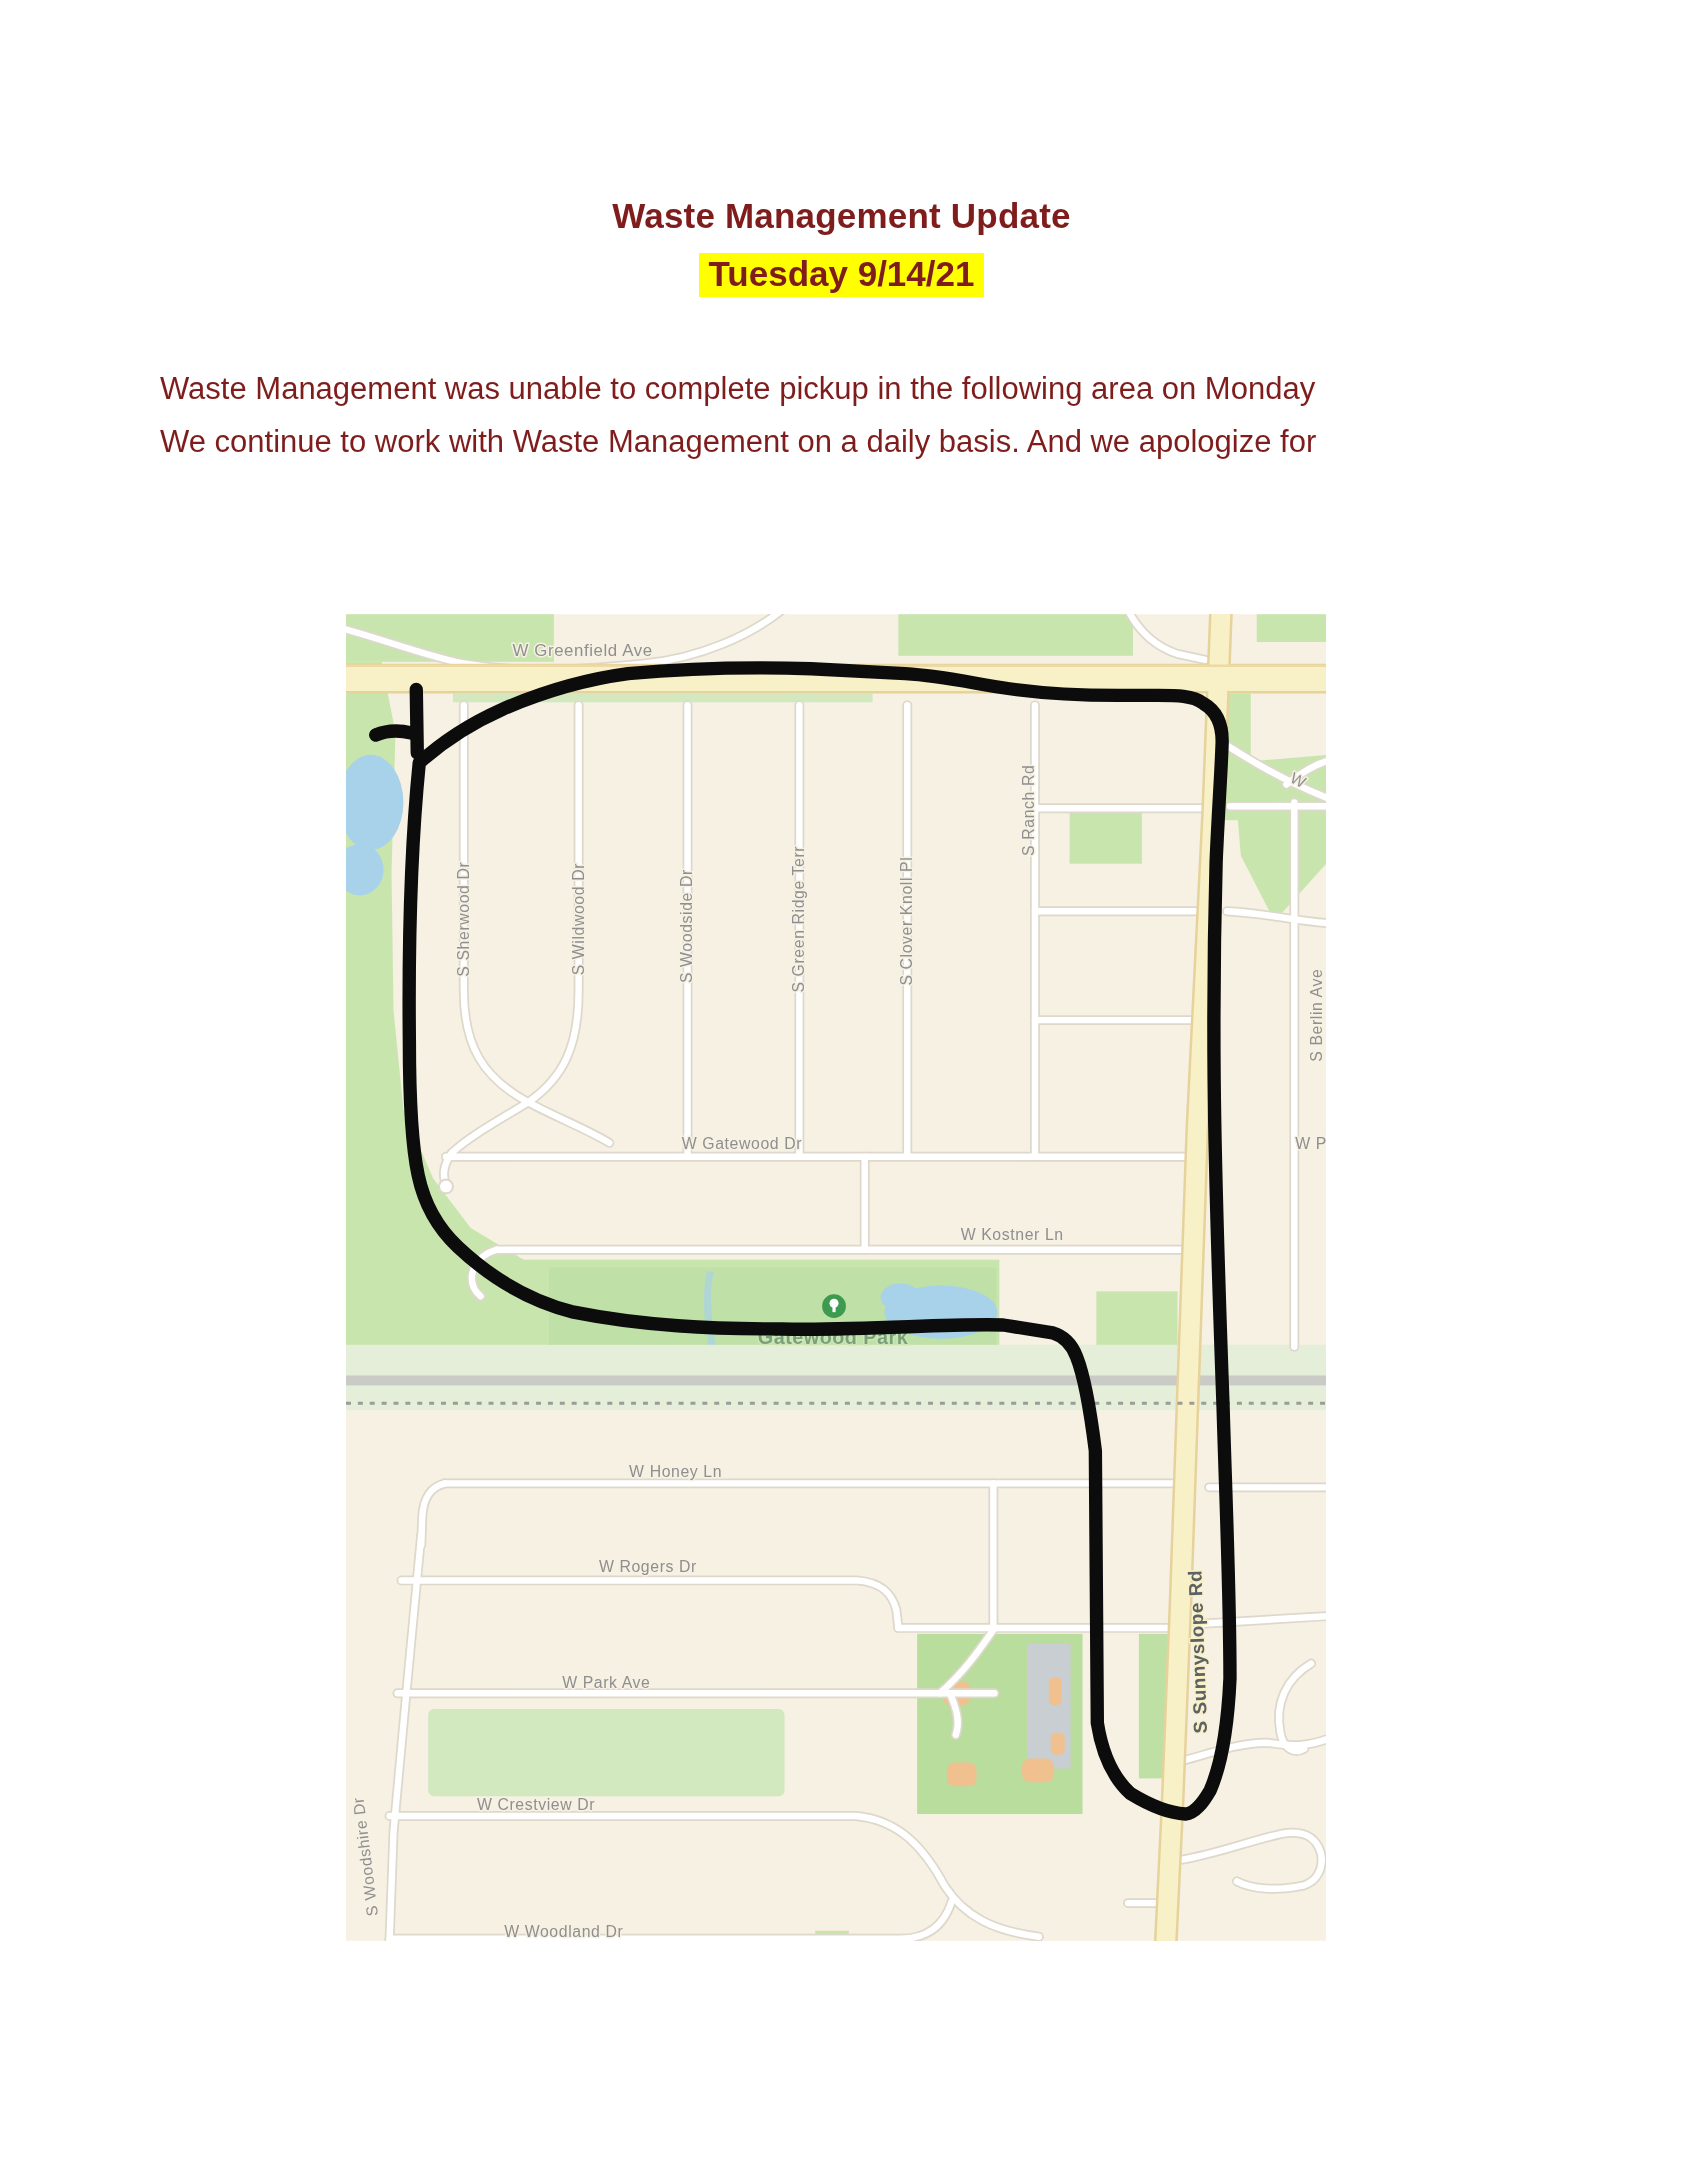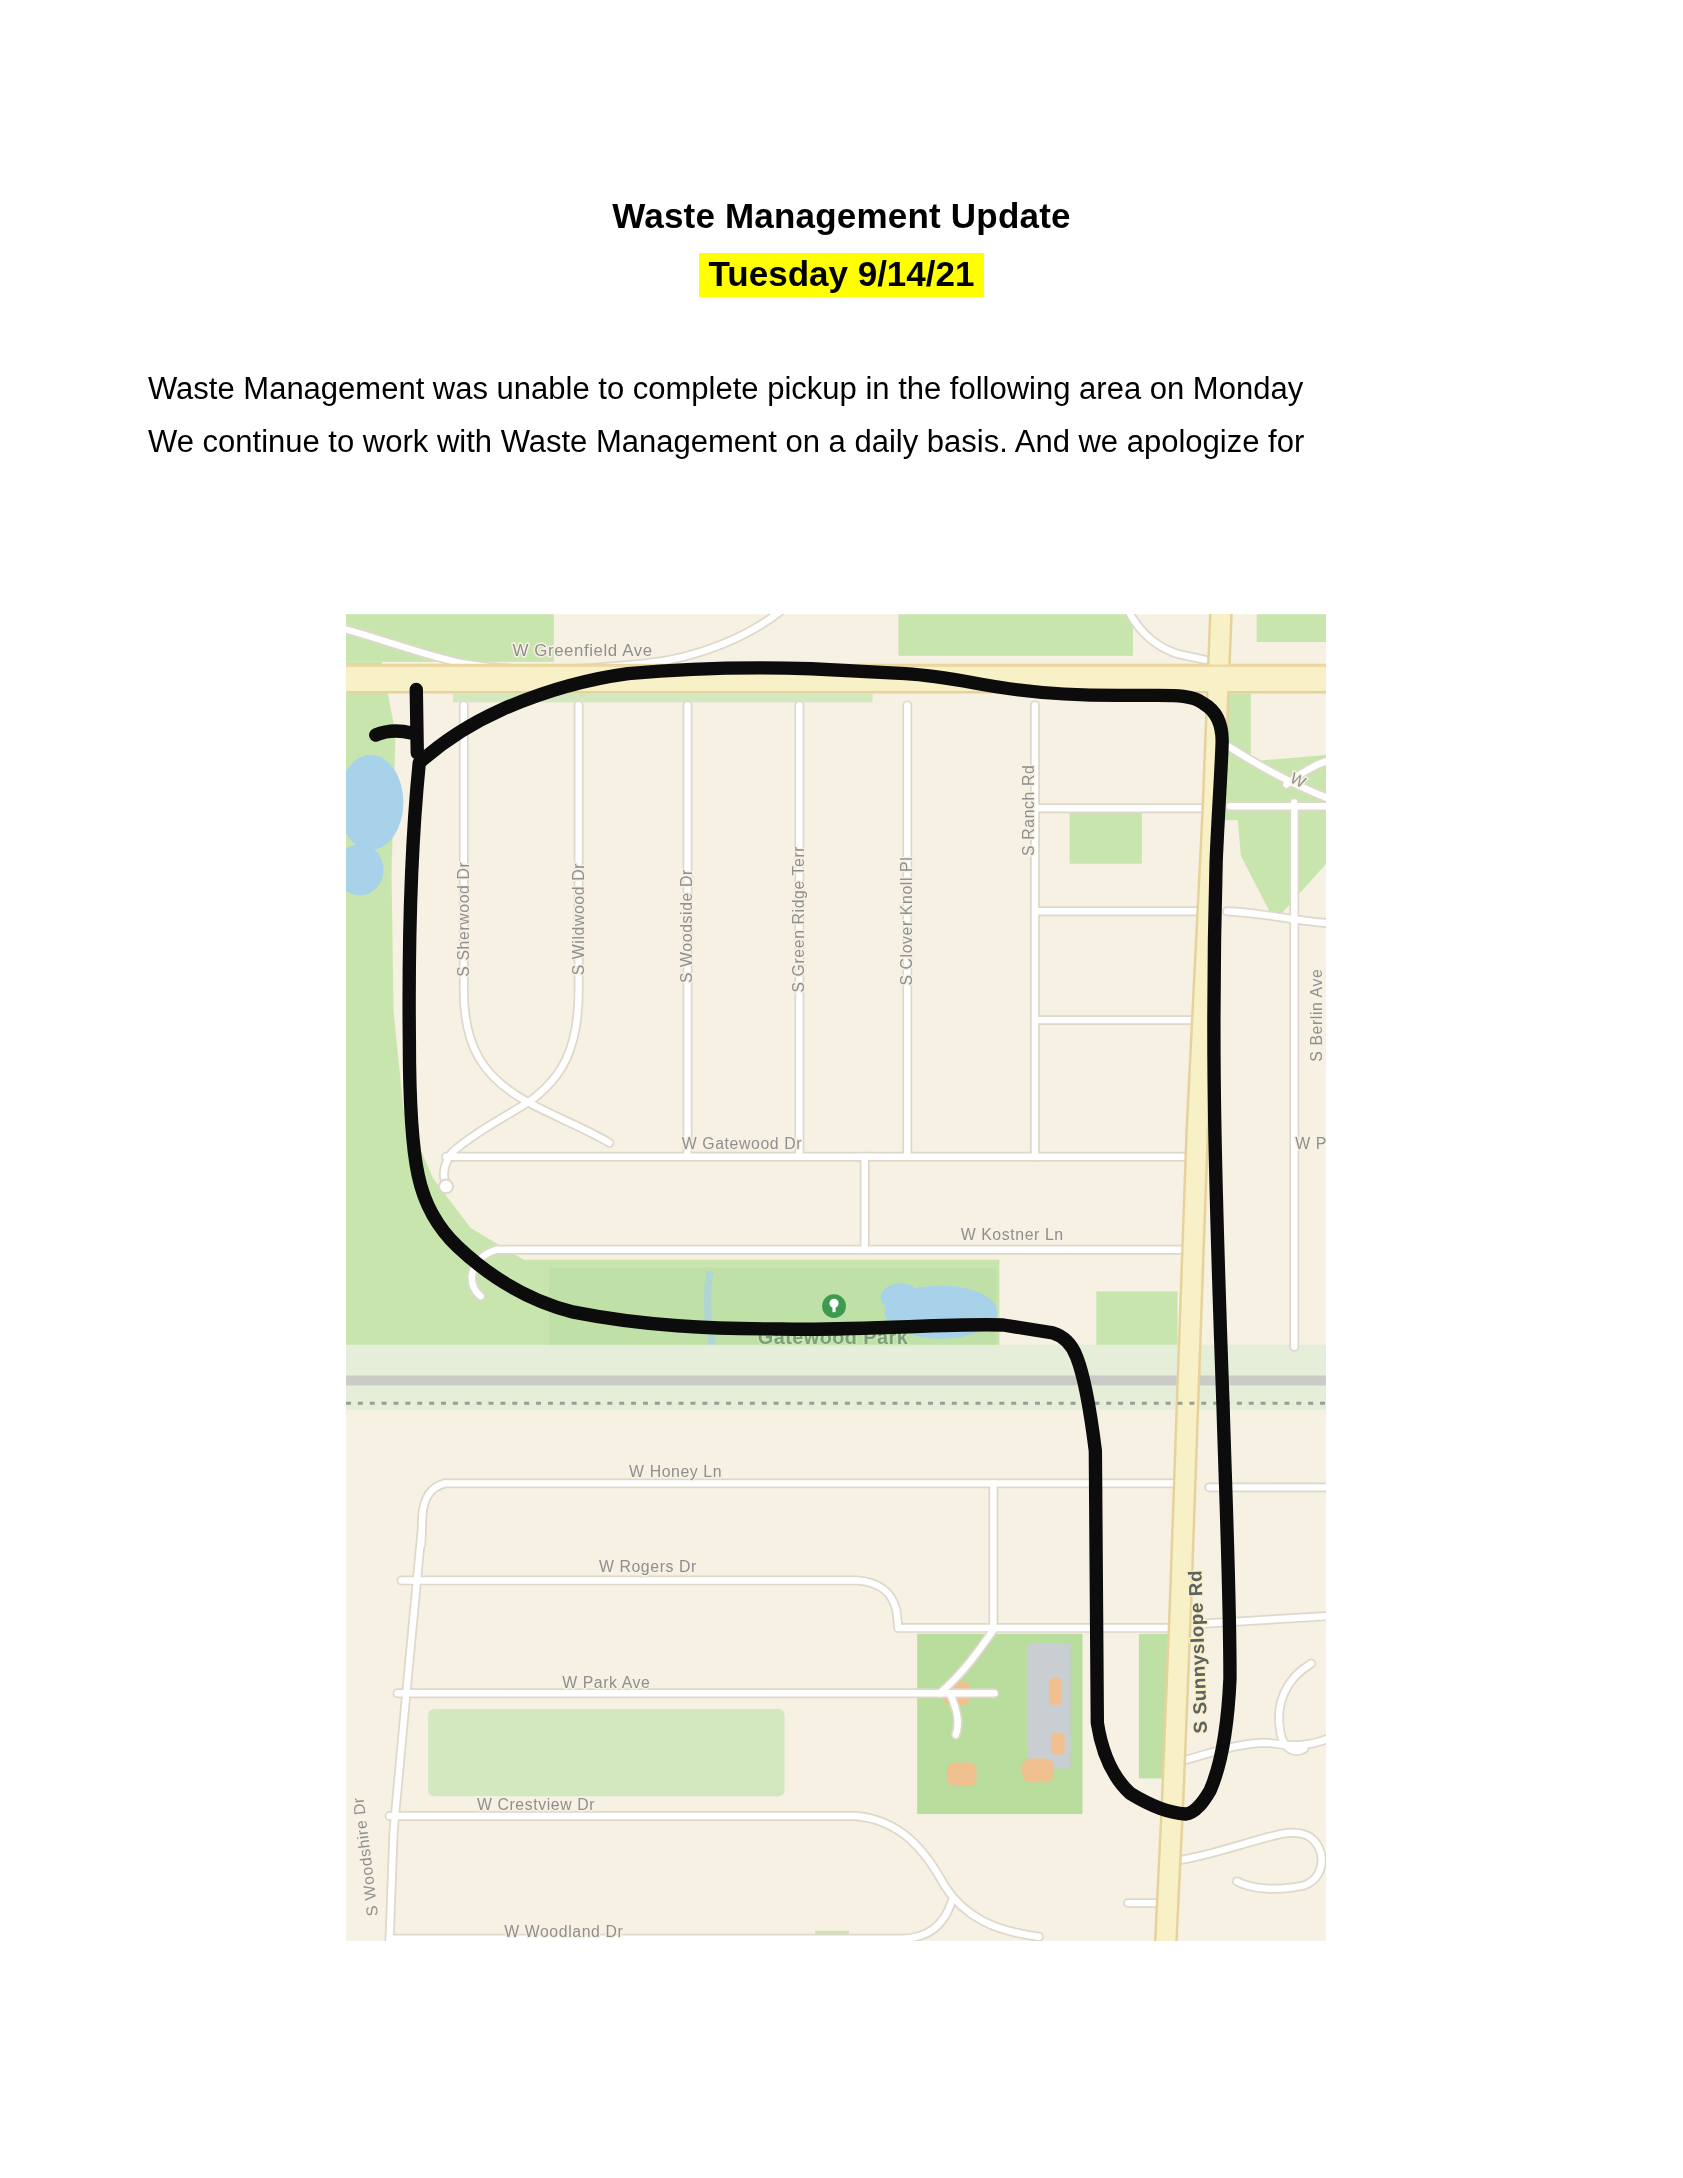--- a/index.html
+++ b/index.html
@@ -1,22 +1,22 @@
 <!DOCTYPE html>
 <html><head>
 <meta charset="utf-8">
 <style>
   html,body{margin:0;padding:0;background:#ffffff;}
   .page{position:relative;width:1683px;height:2178px;background:#ffffff;overflow:hidden;
-        font-family:"Liberation Sans",sans-serif;color:#000000;}
+        font-family:"Liberation Sans",sans-serif;color:#7f1d1d;}
   .doc-title{position:absolute;top:196px;left:0;width:100%;text-align:center;
              font-size:35px;font-weight:bold;letter-spacing:0.2px;}
   .doc-subtitle-row{position:absolute;top:253px;left:0;width:100%;text-align:center;}
   .doc-subtitle{display:inline-block;font-size:35px;font-weight:bold;padding:1px 10px 3px 10px;}
-  .doc-paragraph{position:absolute;left:148px;top:362px;width:1396px;
+  .doc-paragraph{position:absolute;left:160px;top:362px;width:1396px;
                  font-size:31px;line-height:53px;}
   .doc-paragraph .pline{white-space:pre-wrap;}
   .doc-paragraph sup{font-size:62%;vertical-align:super;line-height:0;}
   .map-wrap{position:absolute;left:346px;top:614px;width:980px;height:1327px;}
   svg text{font-family:"Liberation Sans",sans-serif;}
   .lbl{font-size:16px;fill:#8f8f8f;letter-spacing:.6px;text-anchor:middle;
        paint-order:stroke;stroke:#f6f1e3;stroke-width:3px;stroke-linejoin:round;}
   .lbl-big{font-size:17px;}
   .lbl-park{font-size:20px;font-weight:bold;fill:#7ba07c;letter-spacing:.5px;text-anchor:middle;
             paint-order:stroke;stroke:#cde7b4;stroke-width:3px;}

